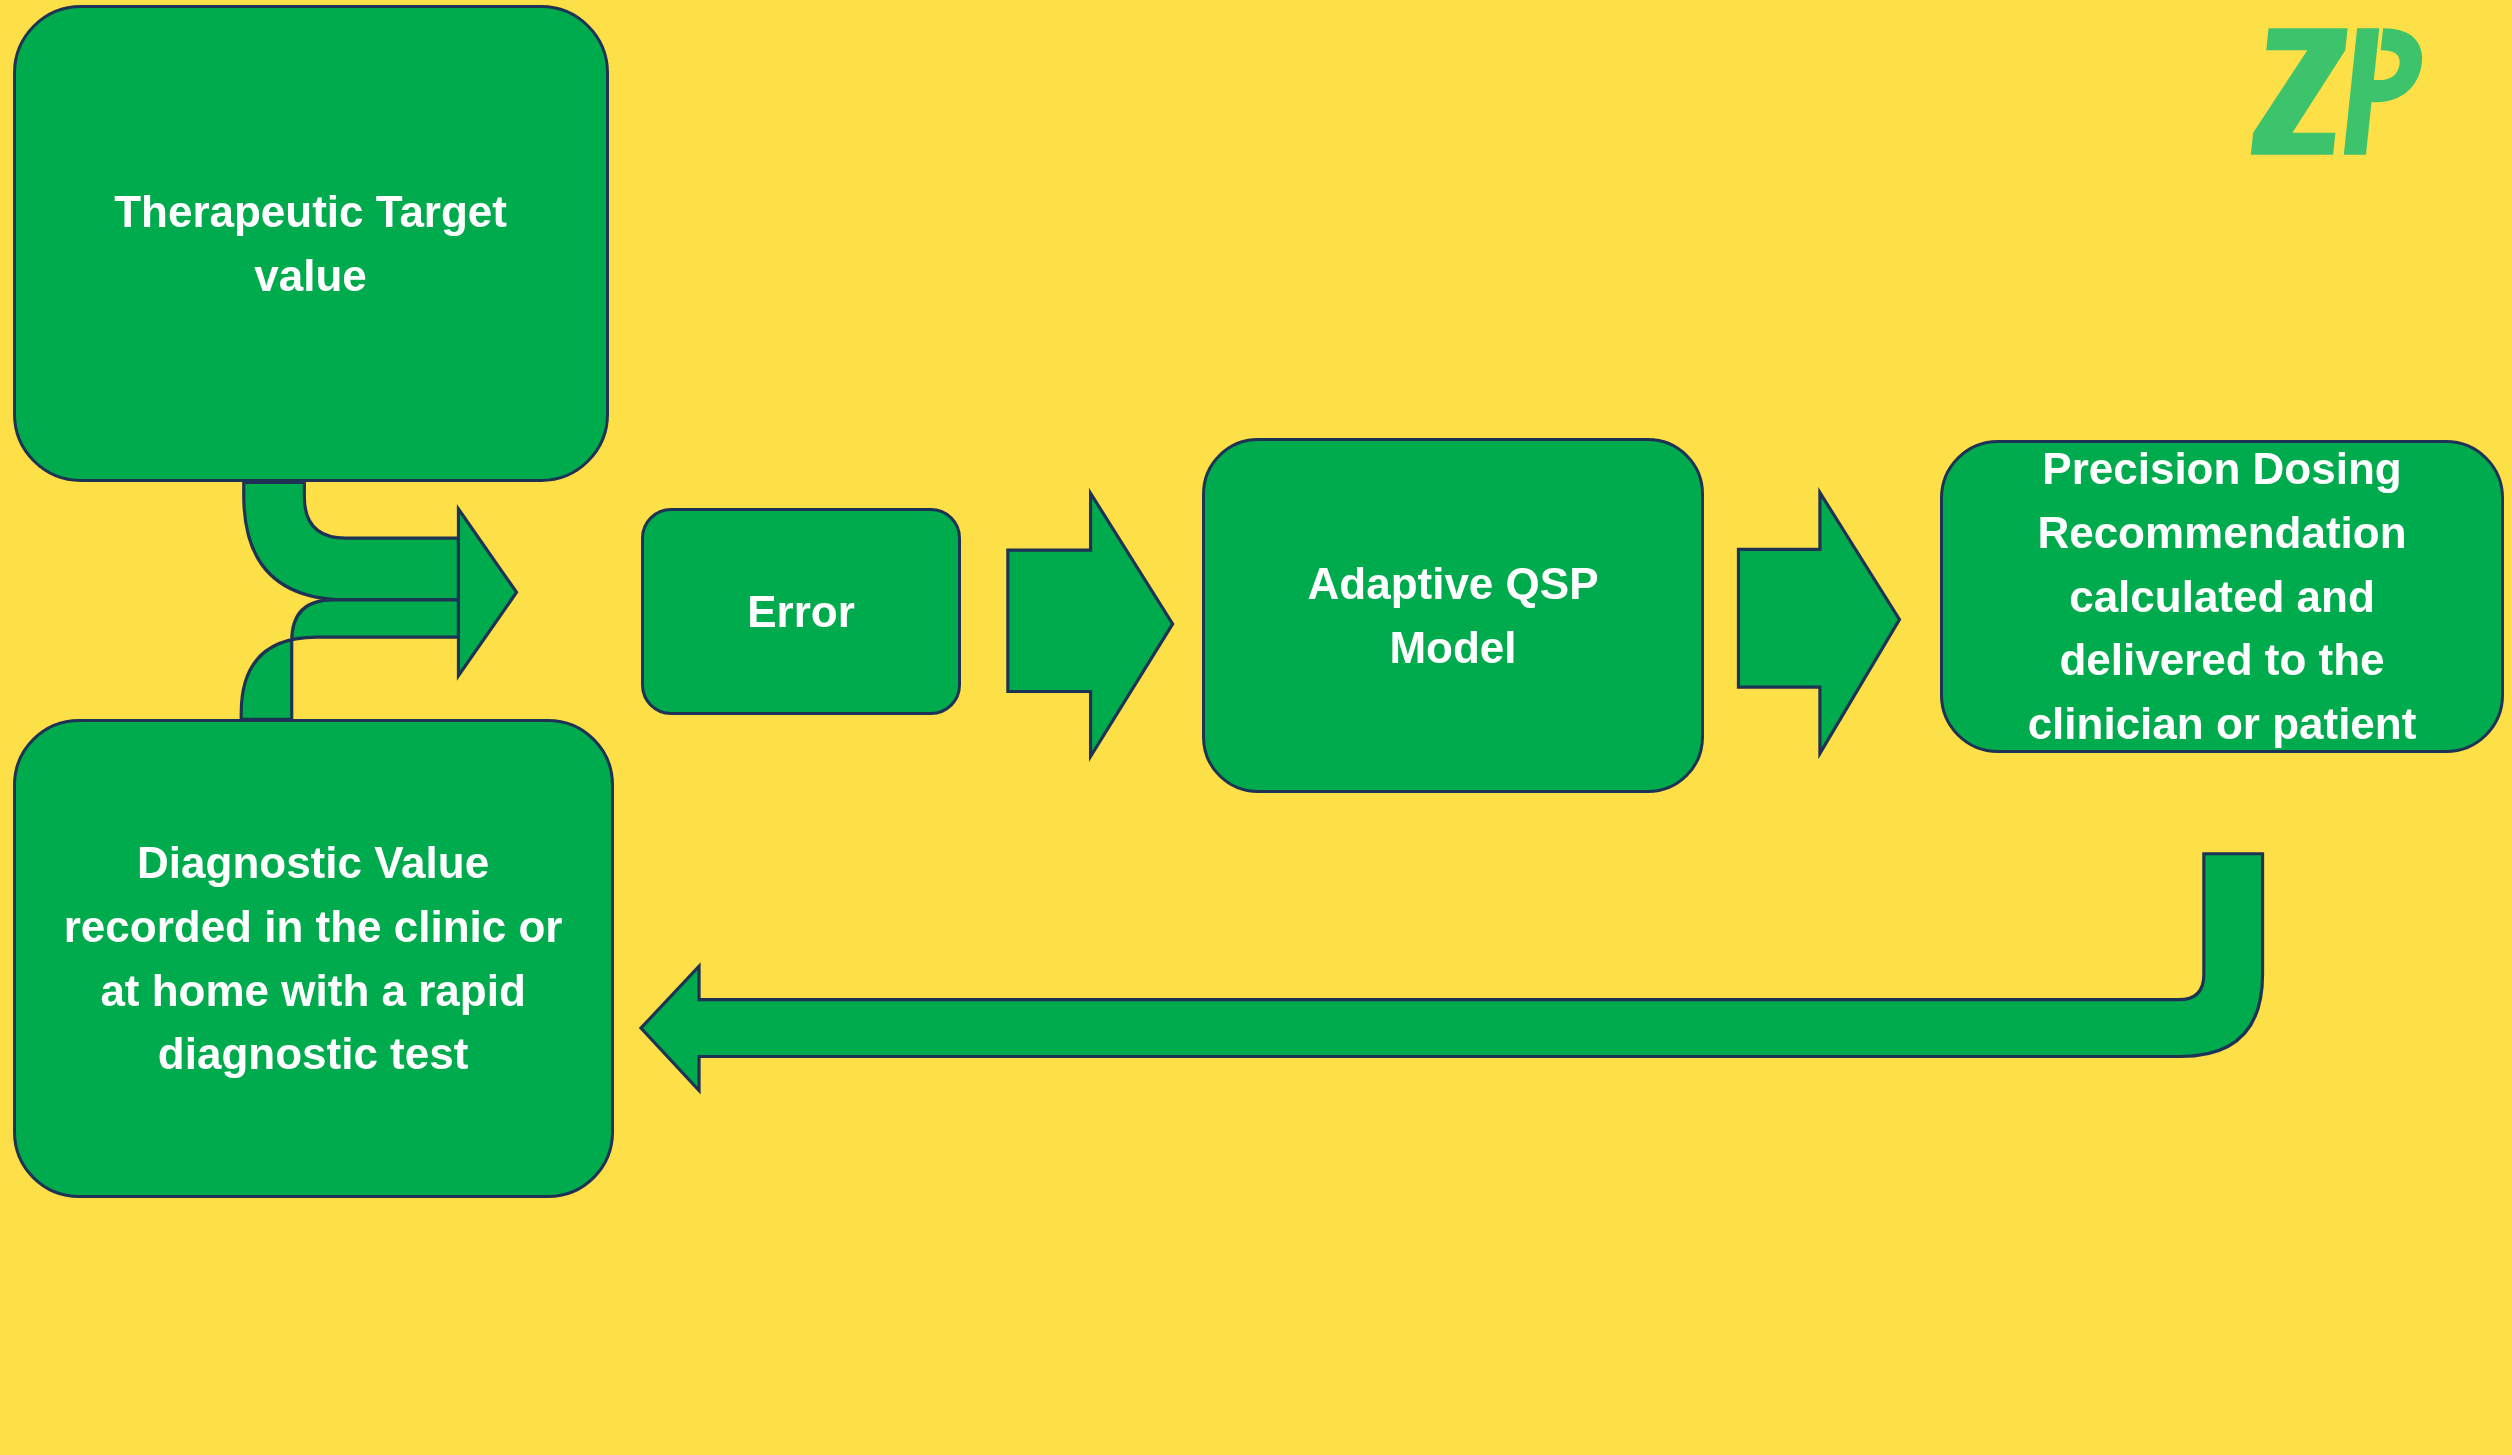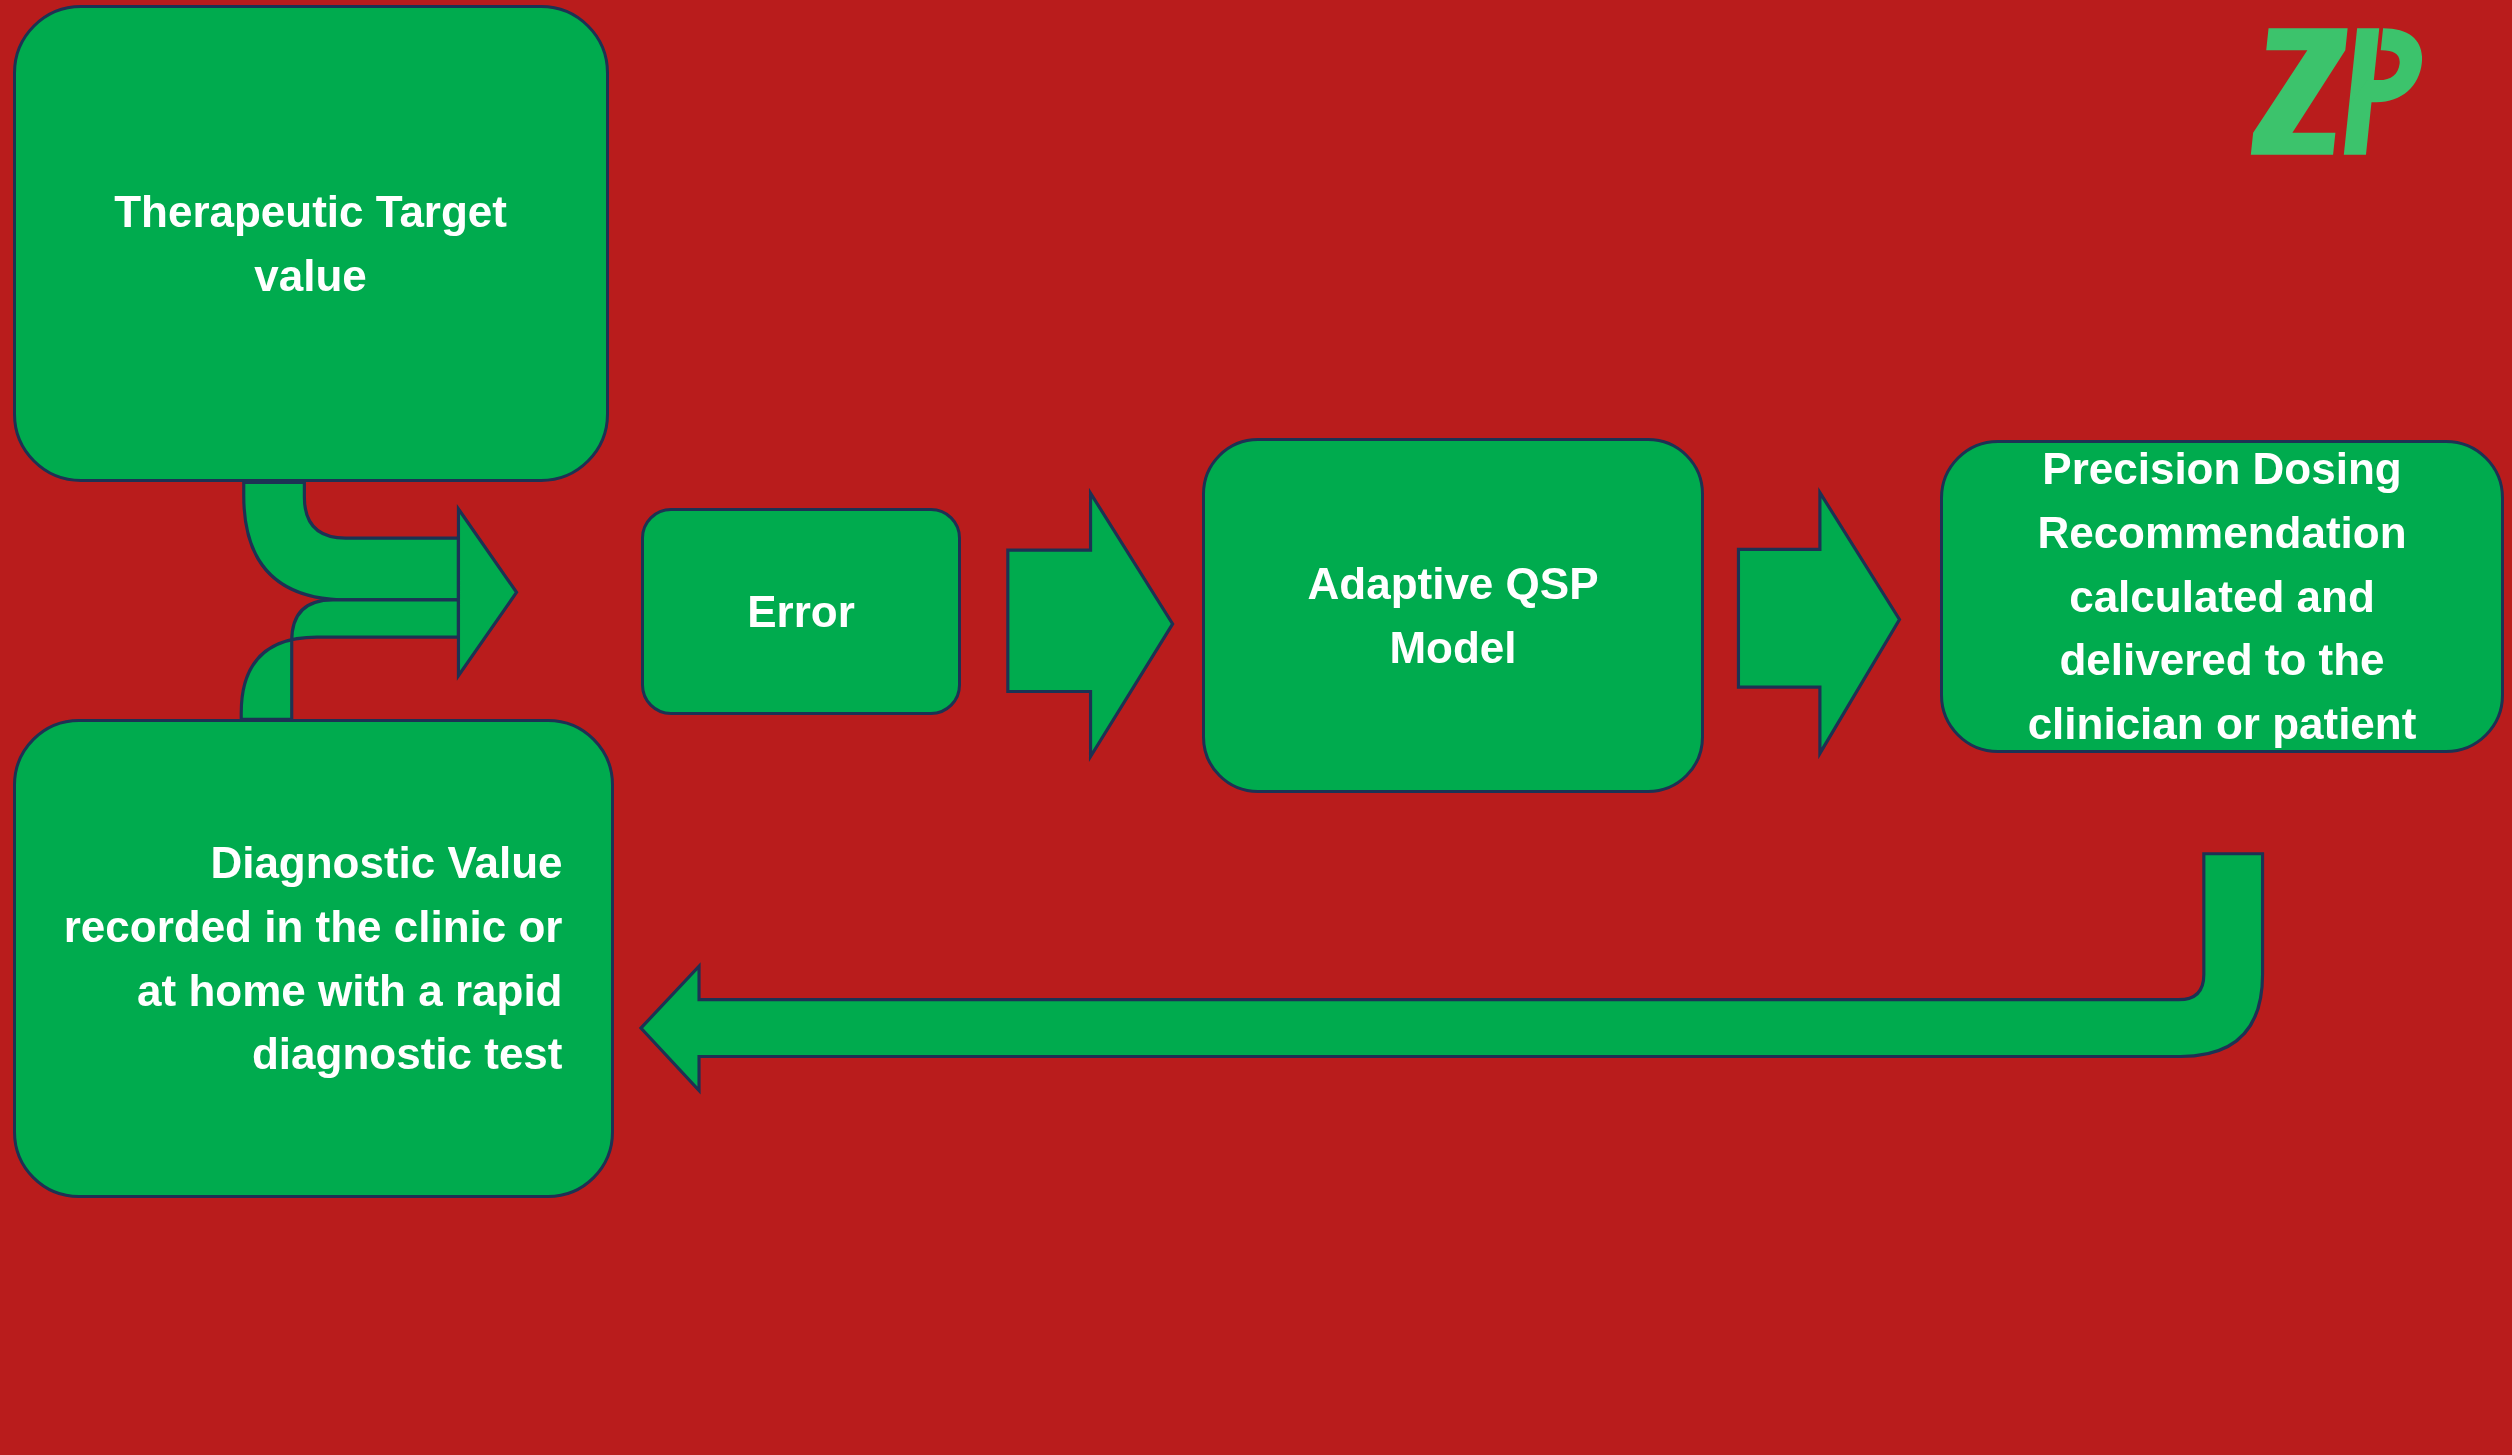--- a/index.html
+++ b/index.html
@@ -1,33 +1,33 @@
 <!DOCTYPE html>
 <html style="--node-fill: #00AB4E; --node-border: #1D3254; --text-color: #FFFFFF; --logo-green: #3CC36C;font-size:10px"><head>
 <meta charset="utf-8">
 <style>
   html,body{margin:0;padding:0;background:#000;}
   .canvas{
-    position:relative;width:2512px;height:1455px;background:#b91c1c;
+    position:relative;width:2512px;height:1455px;background:#fde047;
     font-family:"Liberation Sans","DejaVu Sans",sans-serif;
     transform-origin:0 0;overflow:hidden;
   }
   .arrow-layer{position:absolute;left:0;top:0;width:2512px;height:1455px;}
   .shape{fill:var(--node-fill);stroke:var(--node-border);stroke-width:5px;}
   .node{
     position:absolute;box-sizing:border-box;
     background:var(--node-fill);
     border:3.2px solid var(--node-border);
     color:var(--text-color);
     display:flex;align-items:center;justify-content:center;
     text-align:center;font-weight:bold;font-size:44px;line-height:1.45;
   }
   .node-label{white-space:pre-line;}
   #node-therapeutic{left:12.6px;top:5px;width:596px;height:477px;border-radius:68px;}
-  #node-diagnostic{left:12.6px;top:719px;width:601px;height:479px;border-radius:66px;text-align:right;}
+  #node-diagnostic{left:12.6px;top:719px;width:601px;height:479px;border-radius:66px;}
   #node-error{left:641px;top:508px;width:320px;height:207px;border-radius:30px;}
   #node-qsp{left:1202px;top:438px;width:502px;height:355px;border-radius:56px;}
   #node-precision{left:1940px;top:440px;width:564px;height:313px;border-radius:58px;padding:0 11.4px;}
   .logo{position:absolute;left:2248px;top:25px;width:174px;height:133px;}
   .logo-shape{fill:var(--logo-green);}
   .sr-only{position:absolute;width:0.6px;height:0.6px;overflow:hidden;clip:rect(0 0 0 0);white-space:nowrap;}
 </style>
 </head>
 <body style="background: rgb(0, 0, 0);">
 

